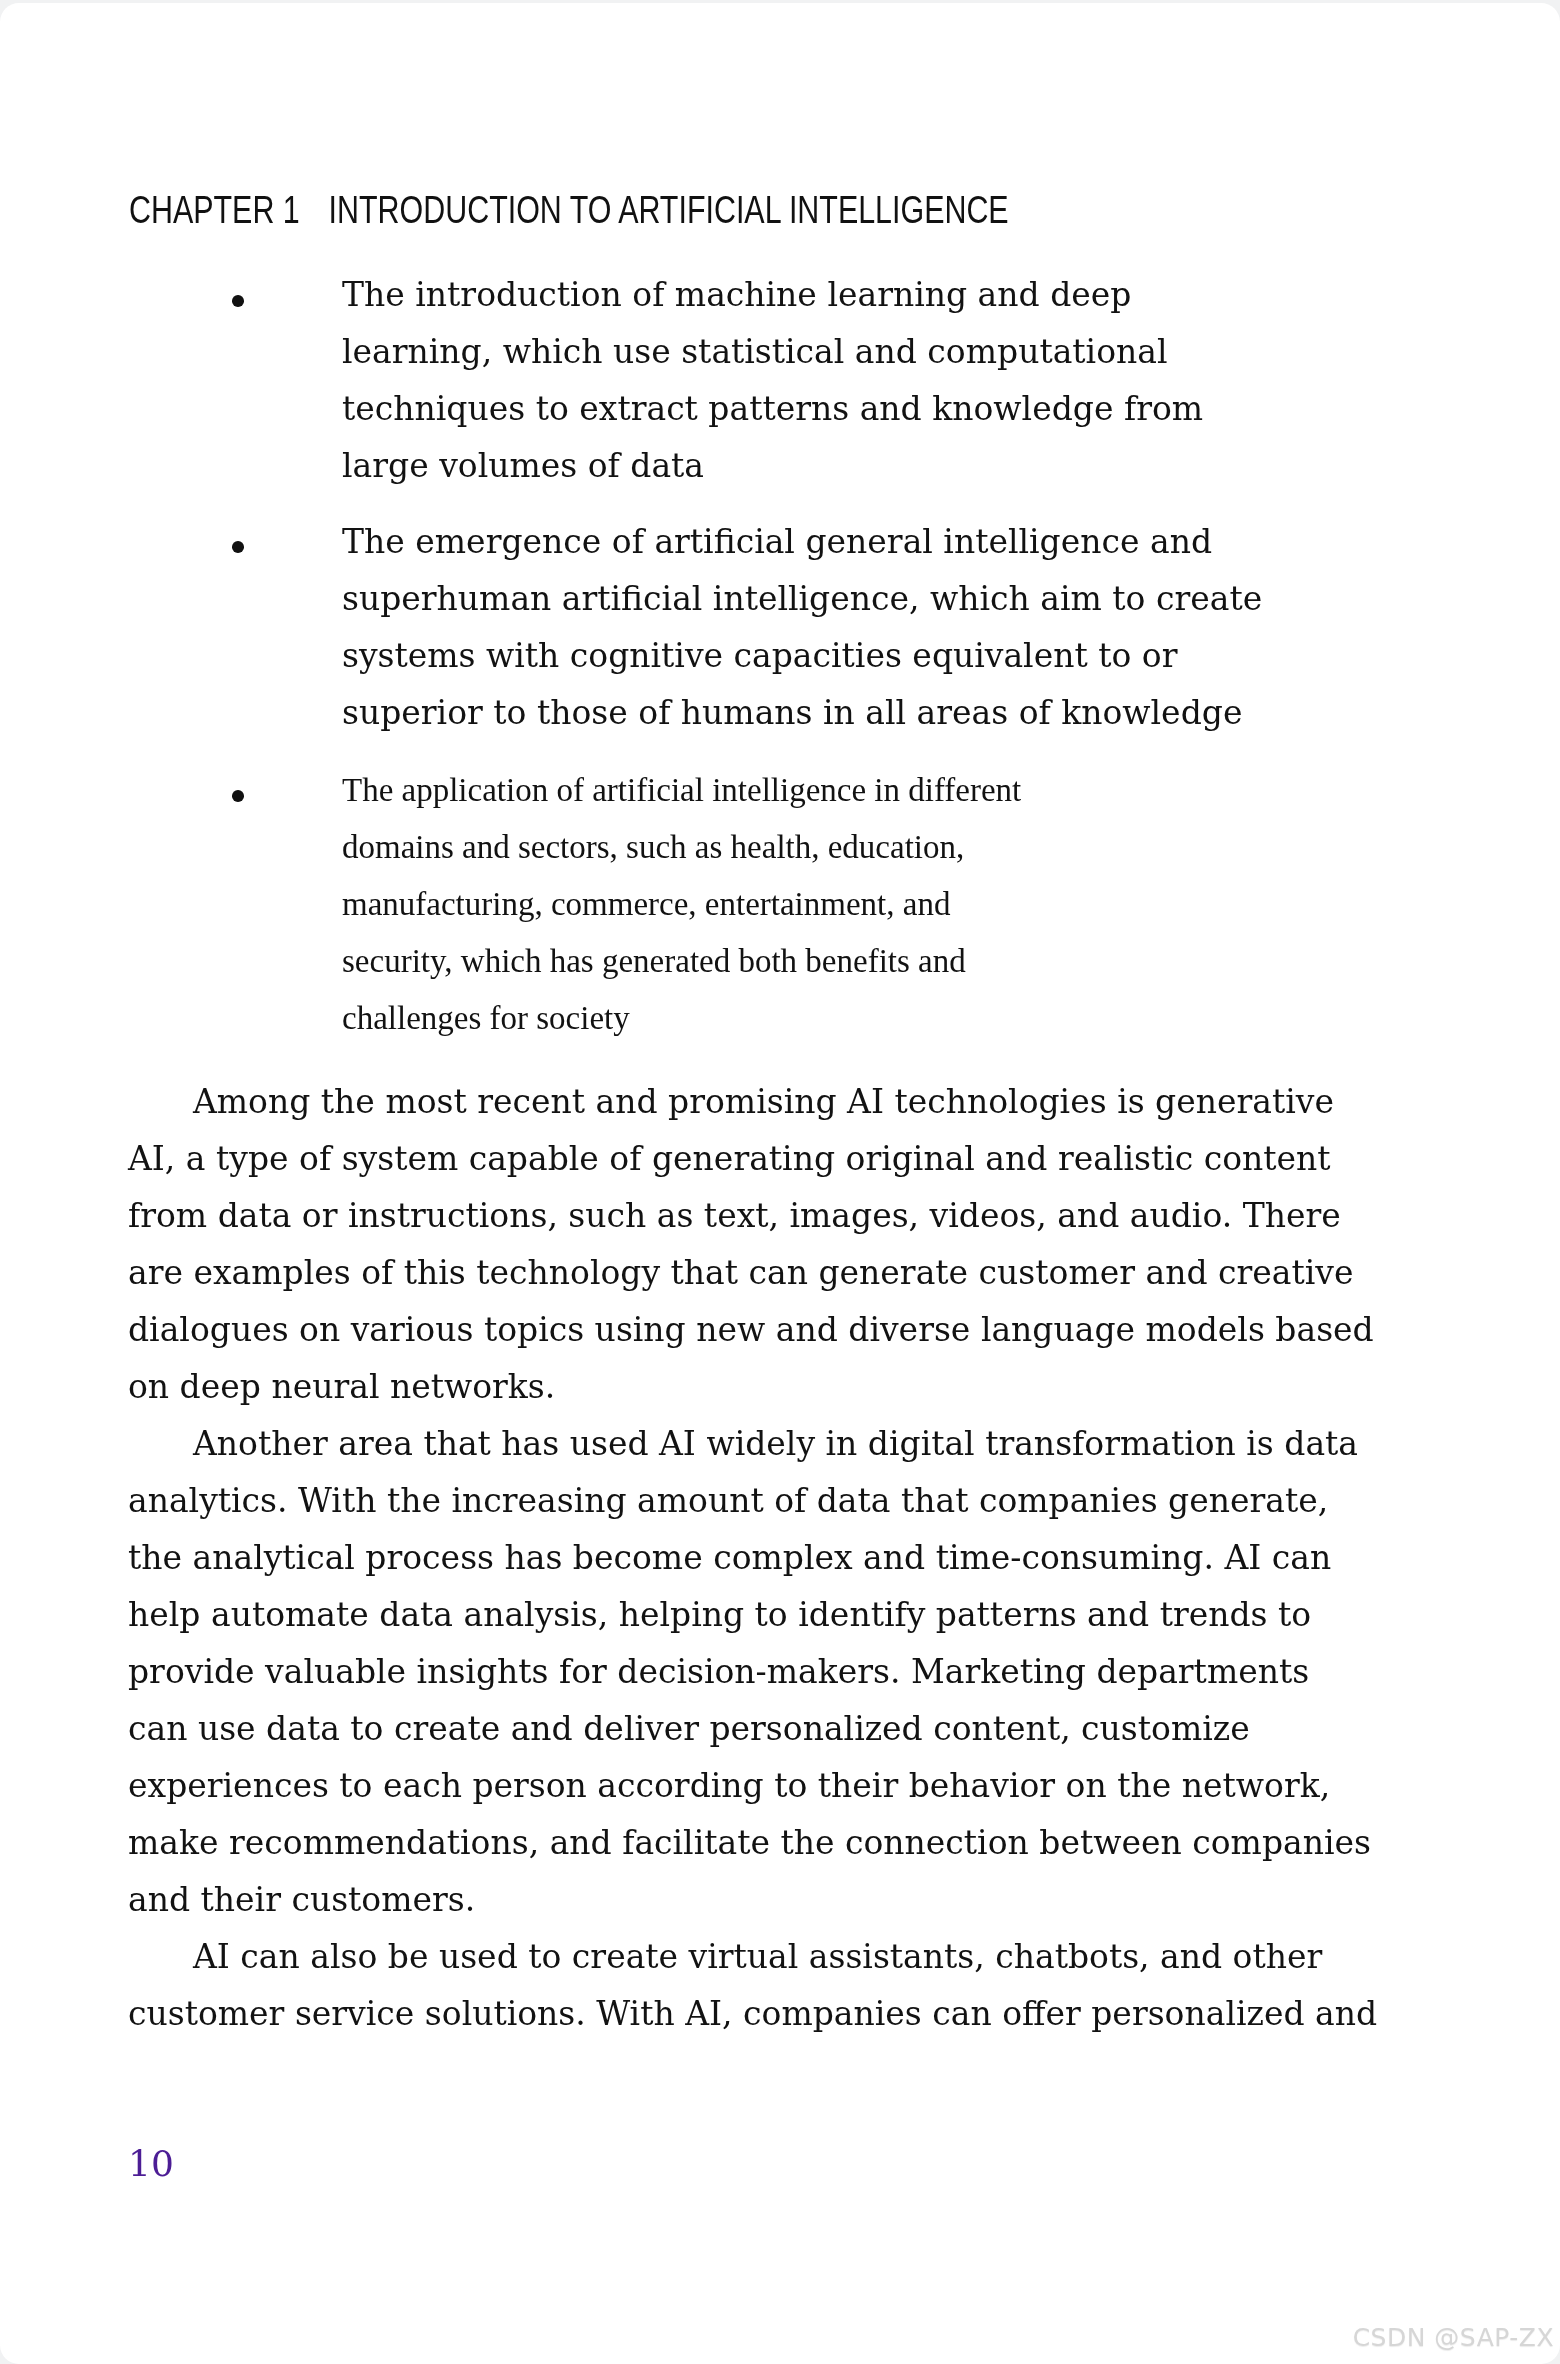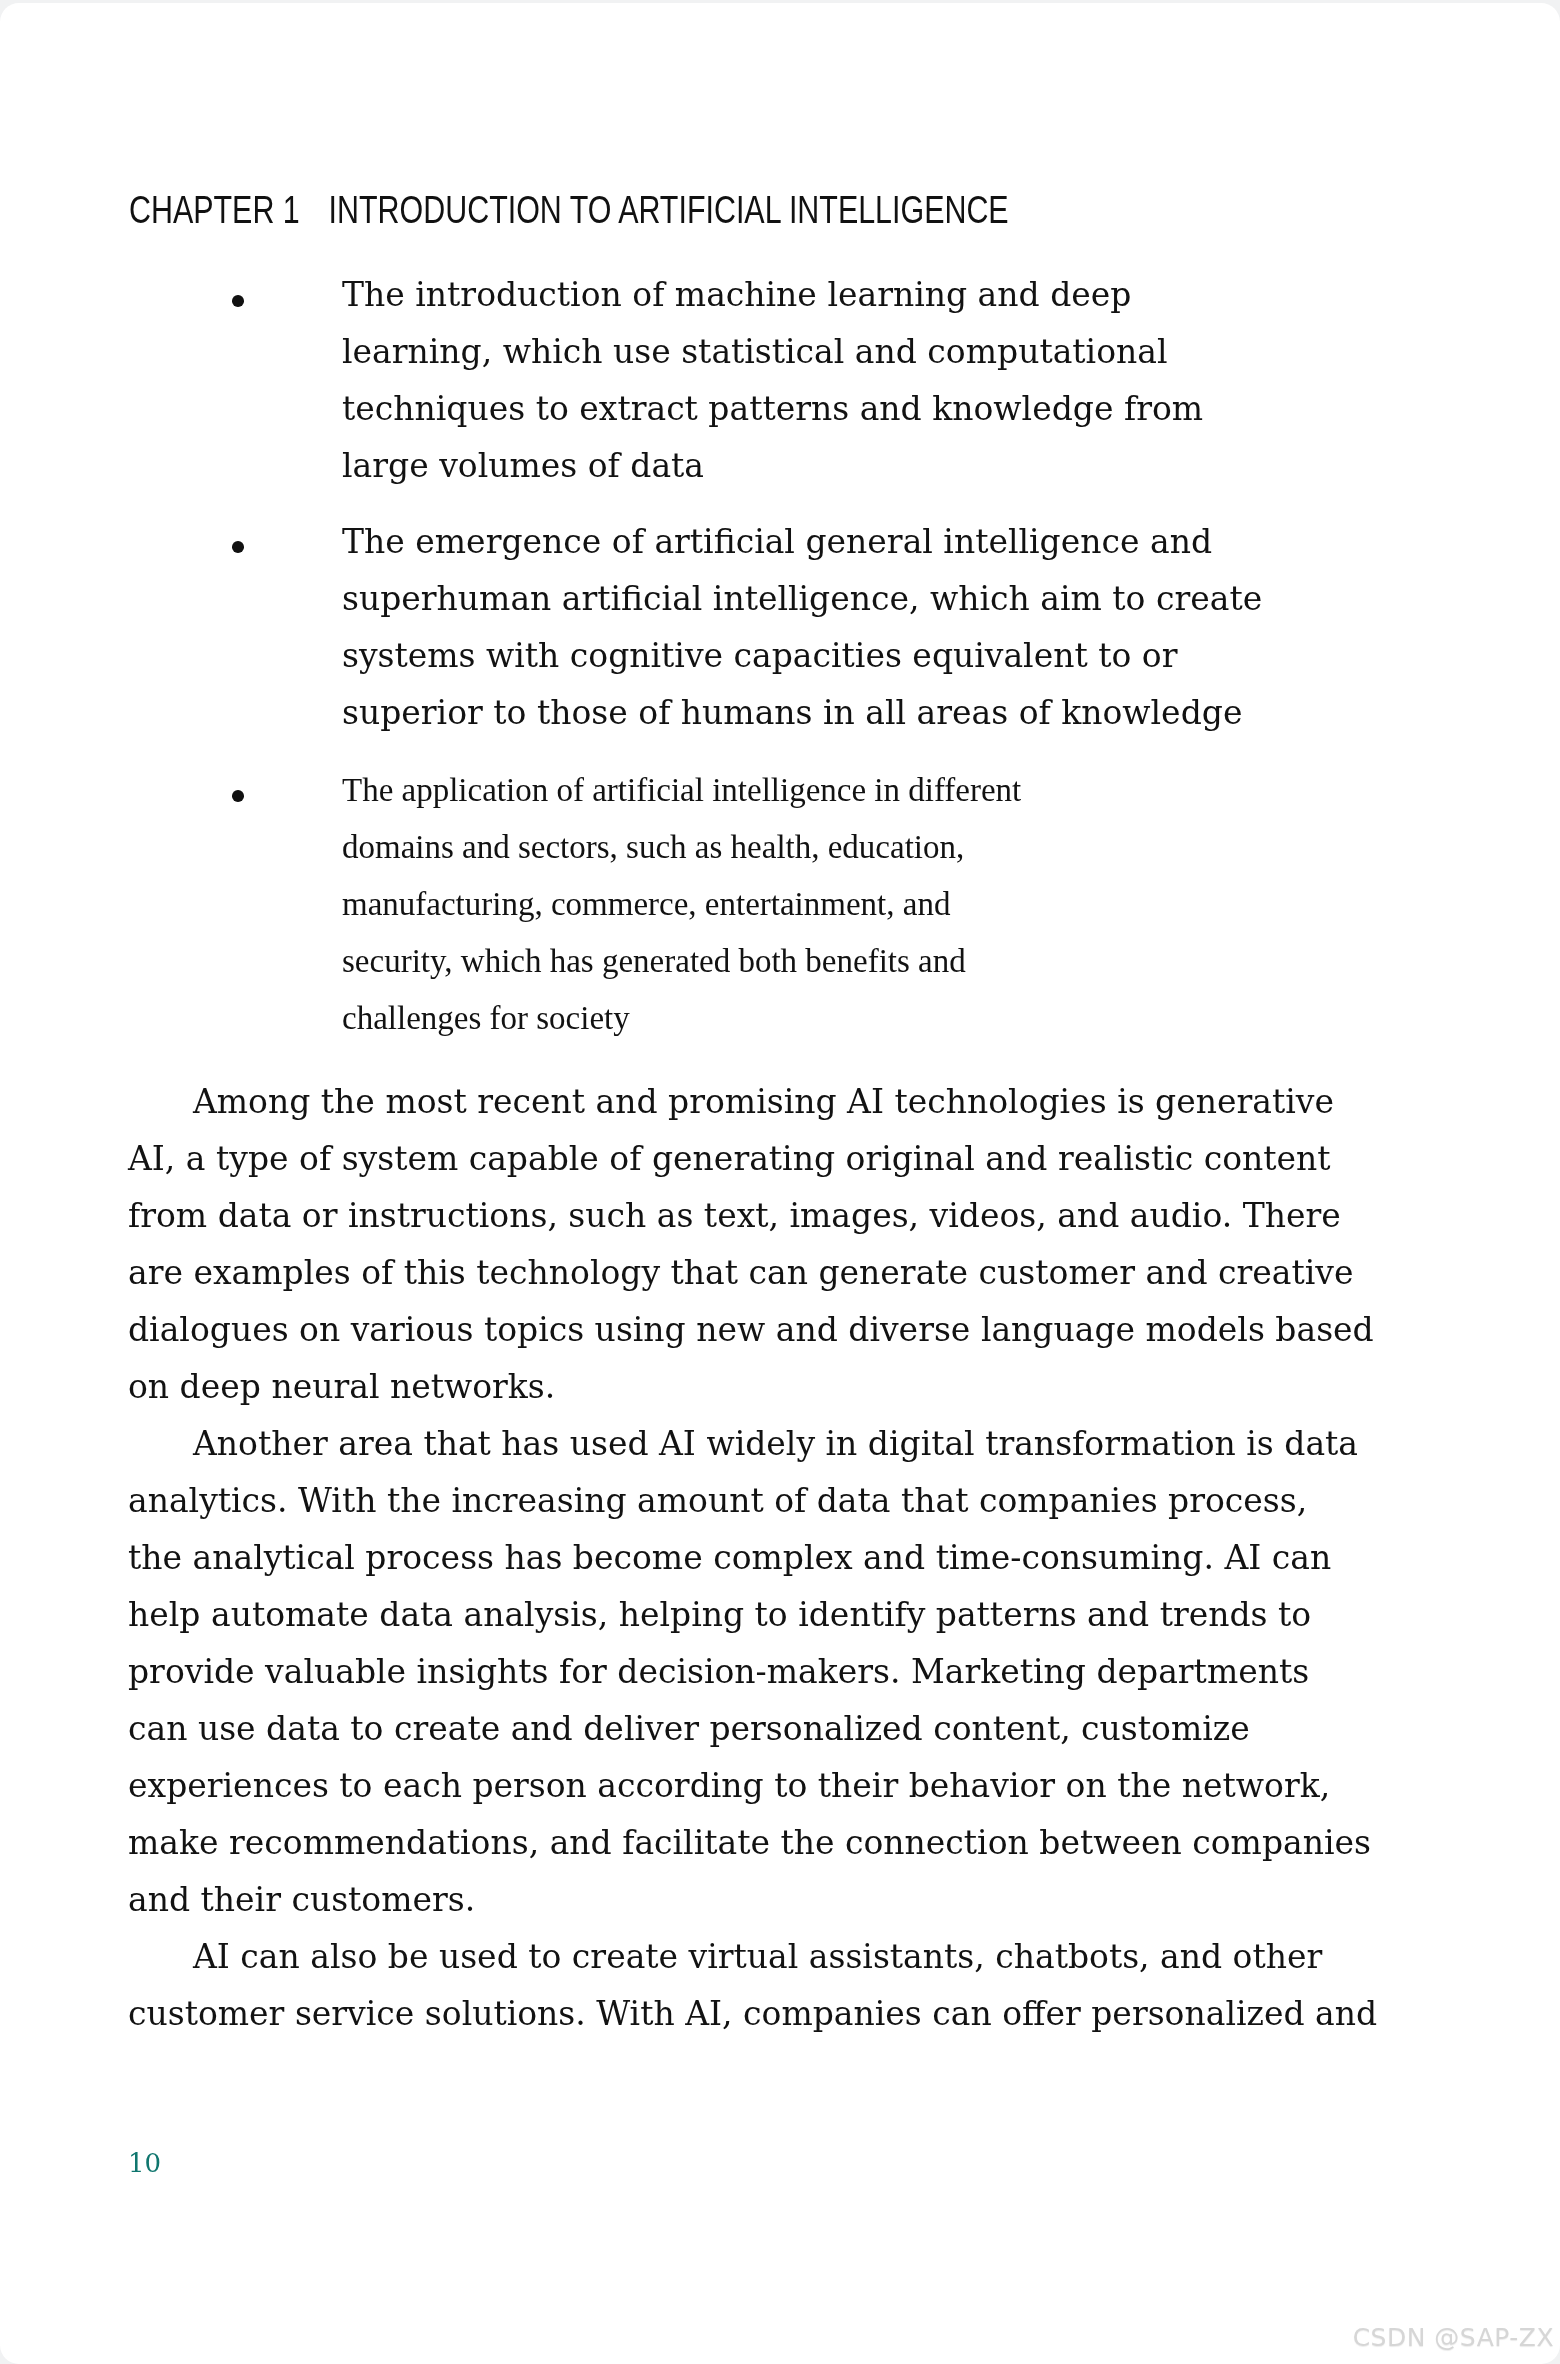--- a/index.html
+++ b/index.html
@@ -61,23 +61,23 @@
   .line { display: block; height: 57px; }
   .para {
     position: absolute;
     left: 128px;
   }
   .para .line.first { padding-left: 65px; }
   .page-number {
     position: absolute;
     left: 128px; top: 2136px;
     font-family: "DejaVu Serif", serif;
-    font-size: 26px;
+    font-size: 36px;
     line-height: 49px;
-    color: #0f766e;
+    color: #4c1d95;
   }
   .watermark {
     position: absolute;
     right: 5.9px; top: 2318px;
     font-family: "DejaVu Sans", sans-serif;
     font-size: 25px;
     line-height: 33px;
     color: #d6d6d6;
     letter-spacing: 0.5px;
     text-shadow: 0 1px 1px rgba(0,0,0,0.08);
@@ -130,21 +130,21 @@
     <span class="line first">Among the most recent and promising AI technologies is generative</span>
     <span class="line">AI, a type of system capable of generating original and realistic content</span>
     <span class="line">from data or instructions, such as text, images, videos, and audio. There</span>
     <span class="line">are examples of this technology that can generate customer and creative</span>
     <span class="line">dialogues on various topics using new and diverse language models based</span>
     <span class="line">on deep neural networks.</span>
   </div>
 
   <div class="para serif" style="top:1412px;">
     <span class="line first">Another area that has used AI widely in digital transformation is data</span>
-    <span class="line">analytics. With the increasing amount of data that companies process,</span>
+    <span class="line">analytics. With the increasing amount of data that companies generate,</span>
     <span class="line">the analytical process has become complex and time-consuming. AI can</span>
     <span class="line">help automate data analysis, helping to identify patterns and trends to</span>
     <span class="line">provide valuable insights for decision-makers. Marketing departments</span>
     <span class="line">can use data to create and deliver personalized content, customize</span>
     <span class="line">experiences to each person according to their behavior on the network,</span>
     <span class="line">make recommendations, and facilitate the connection between companies</span>
     <span class="line">and their customers.</span>
   </div>
 
   <div class="para serif" style="top:1925px;">

